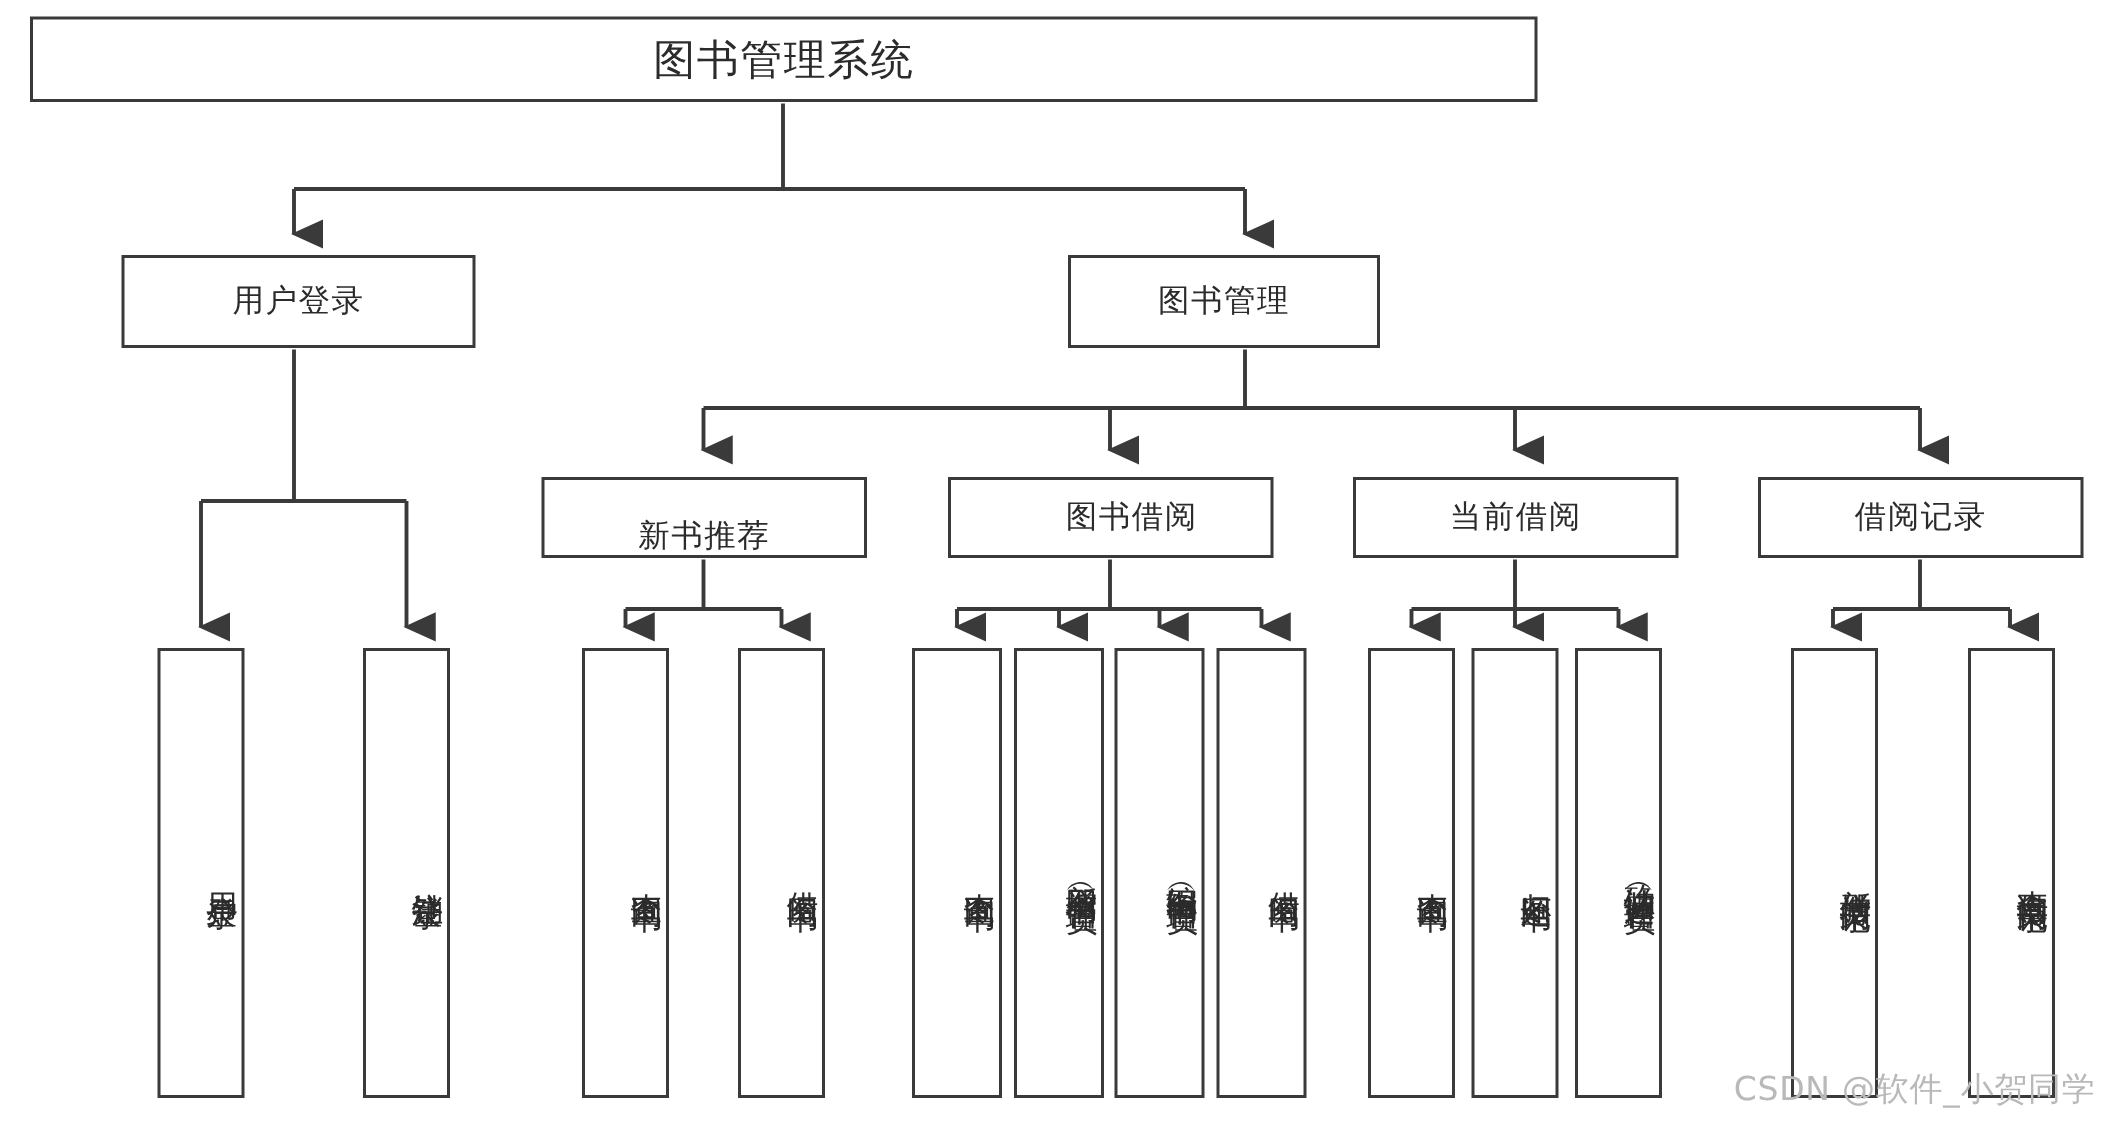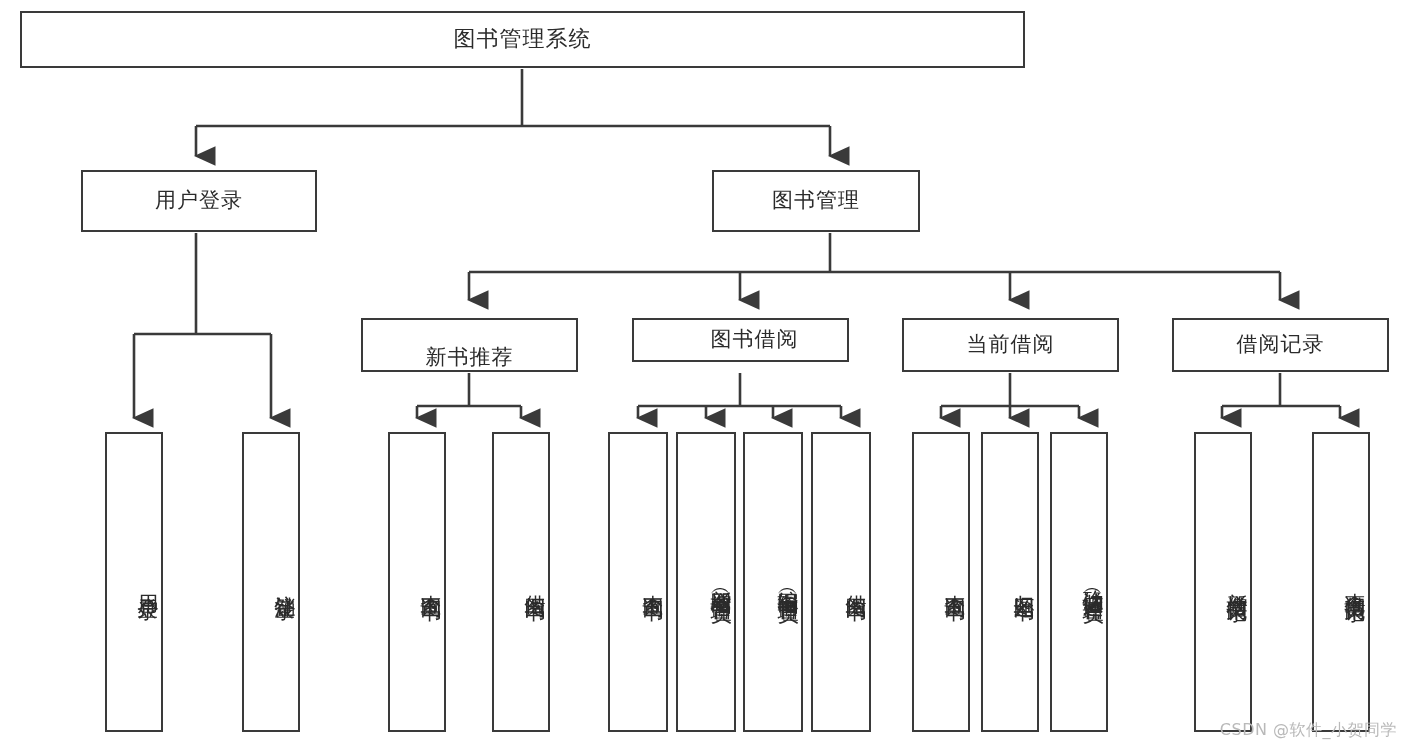--- a/index.html
+++ b/index.html
@@ -35,21 +35,21 @@
     justify-content: center;
     color: #2b2b2b;
   }
   .node-h {
     font-size: 21px;
     letter-spacing: 1px;
     line-height: 1.2;
     white-space: nowrap;
   }
   .node-root {
-    font-size: 22px;
+    font-size: 28px;
   }
   .node-v {
     writing-mode: vertical-rl;
     text-orientation: upright;
     font-size: 21px;
     line-height: 1.25;
     letter-spacing: 2px;
     padding-top: 6px;
     padding-bottom: 6px;
     align-items: flex-start;
@@ -58,21 +58,21 @@
   }
   .node-v span {
     writing-mode: vertical-rl;
     text-orientation: upright;
     display: block;
   }
   .watermark {
     position: absolute;
     right: 8px;
     bottom: 6px;
-    font-size: 16px;
+    font-size: 22px;
     color: #b9b9b9;
     letter-spacing: 0.5px;
     white-space: nowrap;
     user-select: none;
   }
 </style>
 </head>
 <body>
 
 <div id="canvas">
@@ -134,21 +134,21 @@
   <div class="node node-h" style="left:81px; top:170px; width:236px; height:62px;">
     <span>用户登录</span>
   </div>
   <div class="node node-h" style="left:712px; top:170px; width:208px; height:62px;">
     <span>图书管理</span>
   </div>
 
   <div class="node node-h" style="left:361px; top:318px; width:217px; height:54px;align-items:flex-end;">
     <span>新书推荐</span>
   </div>
-  <div class="node node-h" style="left:632px; top:318px; width:217px; height:44px;padding-left:28px;">
+  <div class="node node-h" style="left:632px; top:318px; width:217px; height:54px;padding-left:28px;">
     <span>图书借阅</span>
   </div>
   <div class="node node-h" style="left:902px; top:318px; width:217px; height:54px;">
     <span>当前借阅</span>
   </div>
   <div class="node node-h" style="left:1172px; top:318px; width:217px; height:54px;">
     <span>借阅记录</span>
   </div>
 
   <div class="node node-v" style="left:105px; top:432px; width:58px; height:300px;">

